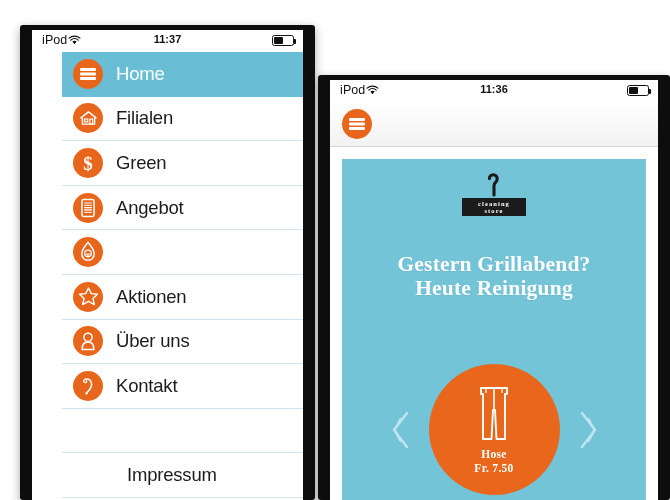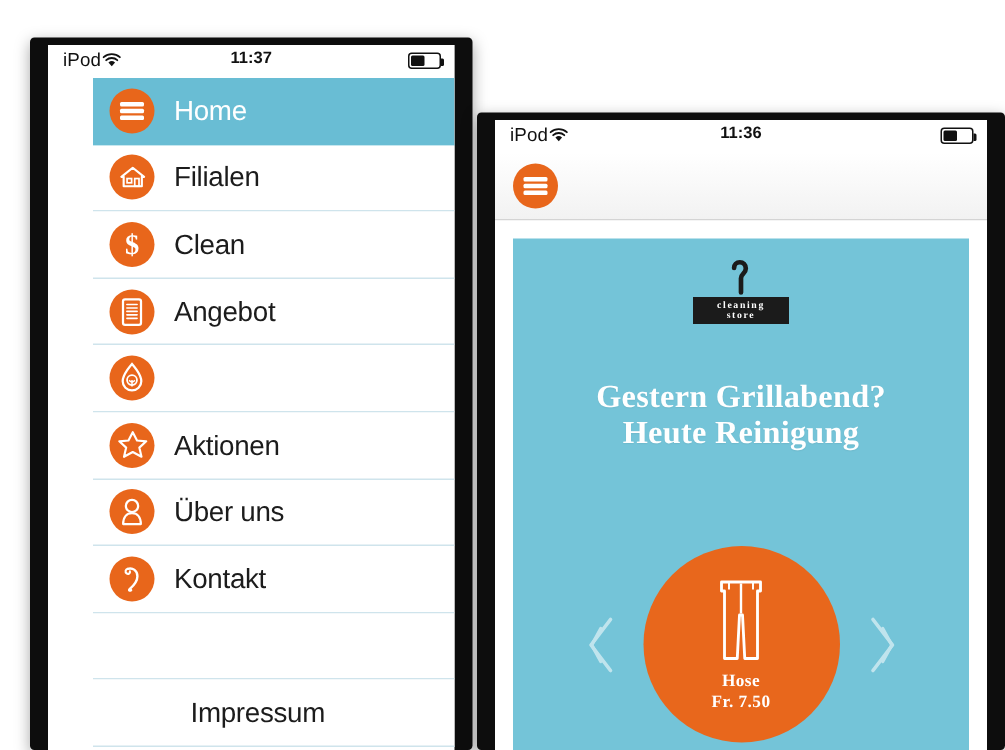--- a/index.html
+++ b/index.html
@@ -208,21 +208,21 @@
           </span>
           <span class="m-label">Filialen</span>
         </div>
 
         <div class="menu-row">
           <span class="m-icon">
             <svg width="20" height="22" viewBox="0 0 20 22">
               <text x="10" y="17.5" font-family="Liberation Serif, serif" font-size="19" font-weight="bold" fill="#fff" text-anchor="middle">$</text>
             </svg>
           </span>
-          <span class="m-label">Clean</span>
+          <span class="m-label">Green</span>
         </div>
 
         <div class="menu-row">
           <span class="m-icon">
             <svg width="16" height="20" viewBox="0 0 16 20">
               <rect x="2" y="1.5" width="12" height="17" rx="1.4" fill="none" stroke="#fff" stroke-width="1.5"></rect>
               <g stroke="#fff" stroke-width="1.1" stroke-linecap="round">
                 <line x1="4.6" y1="5" x2="11.4" y2="5"></line>
                 <line x1="4.6" y1="7.3" x2="11.4" y2="7.3"></line>
                 <line x1="4.6" y1="9.6" x2="11.4" y2="9.6"></line>

